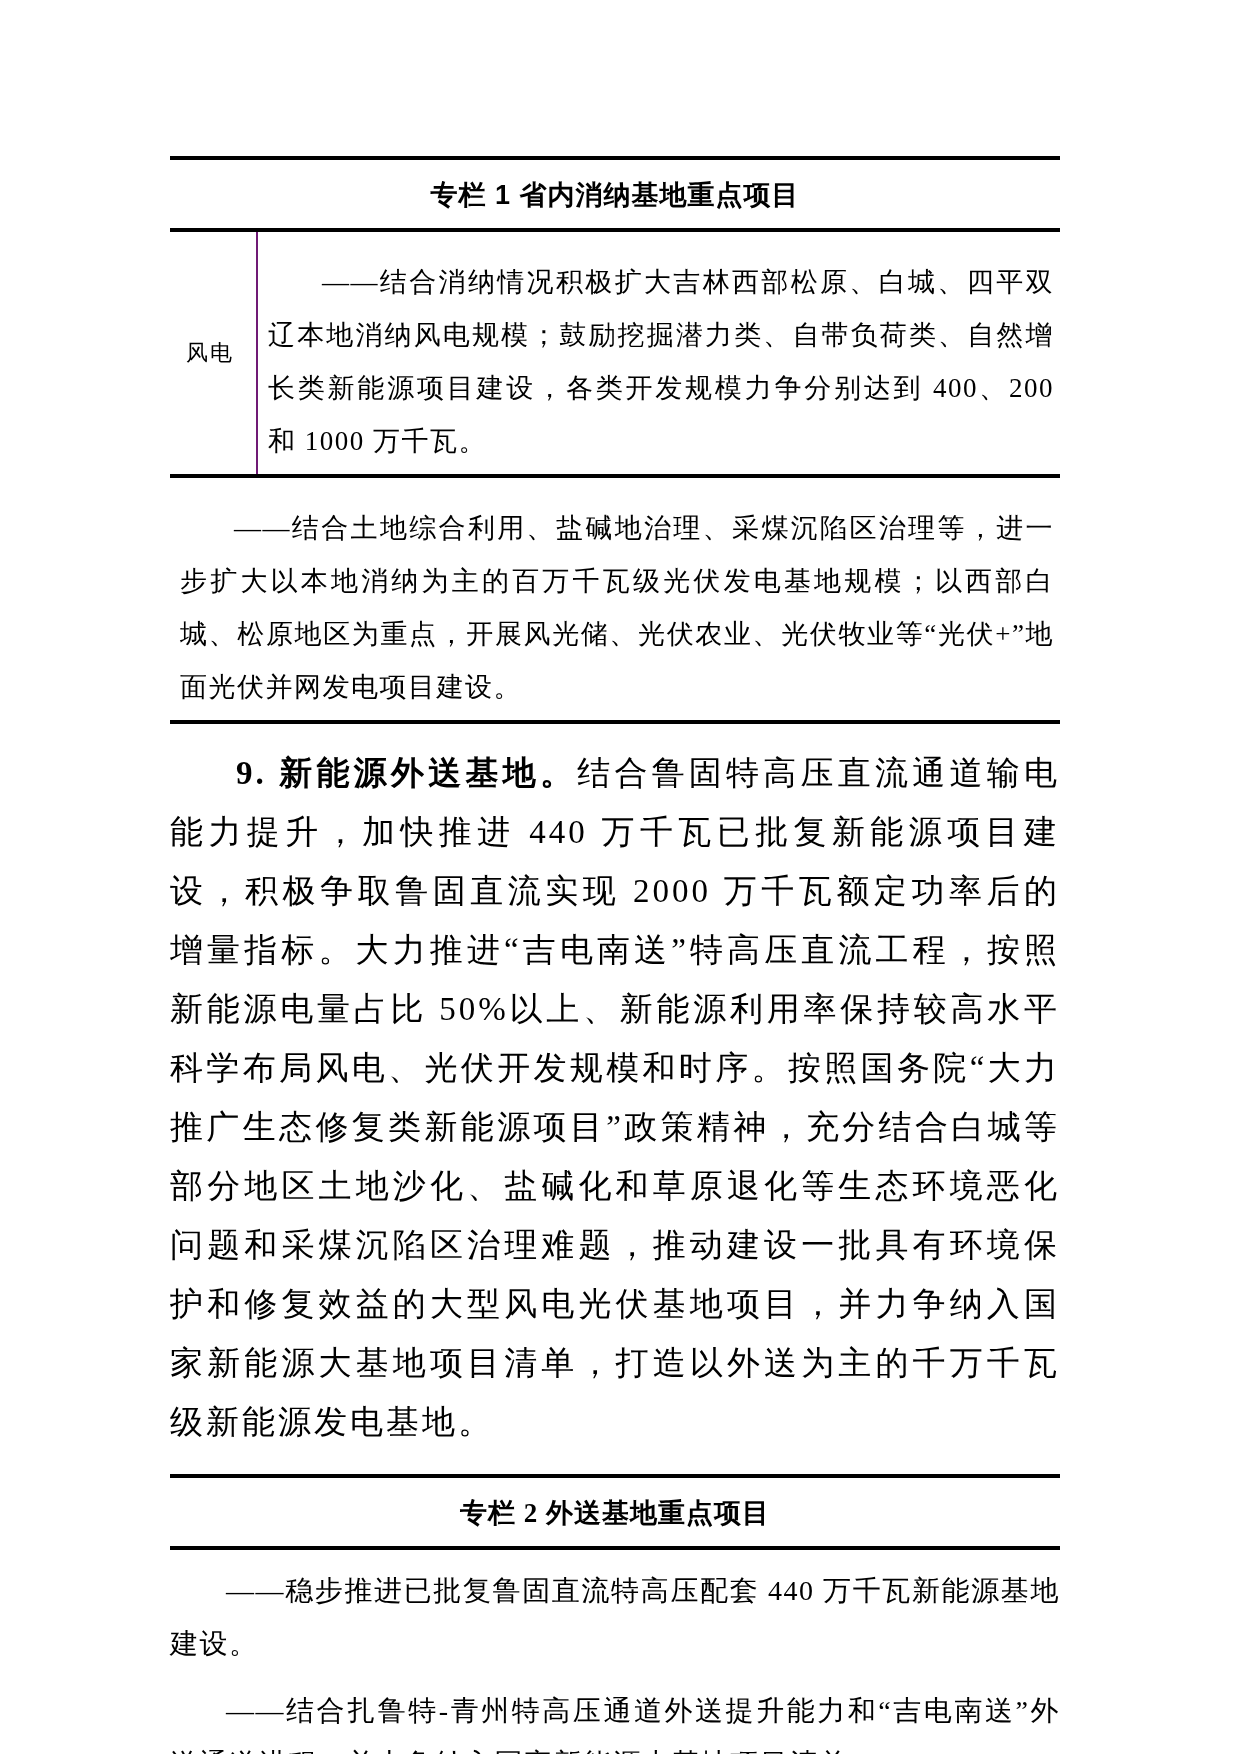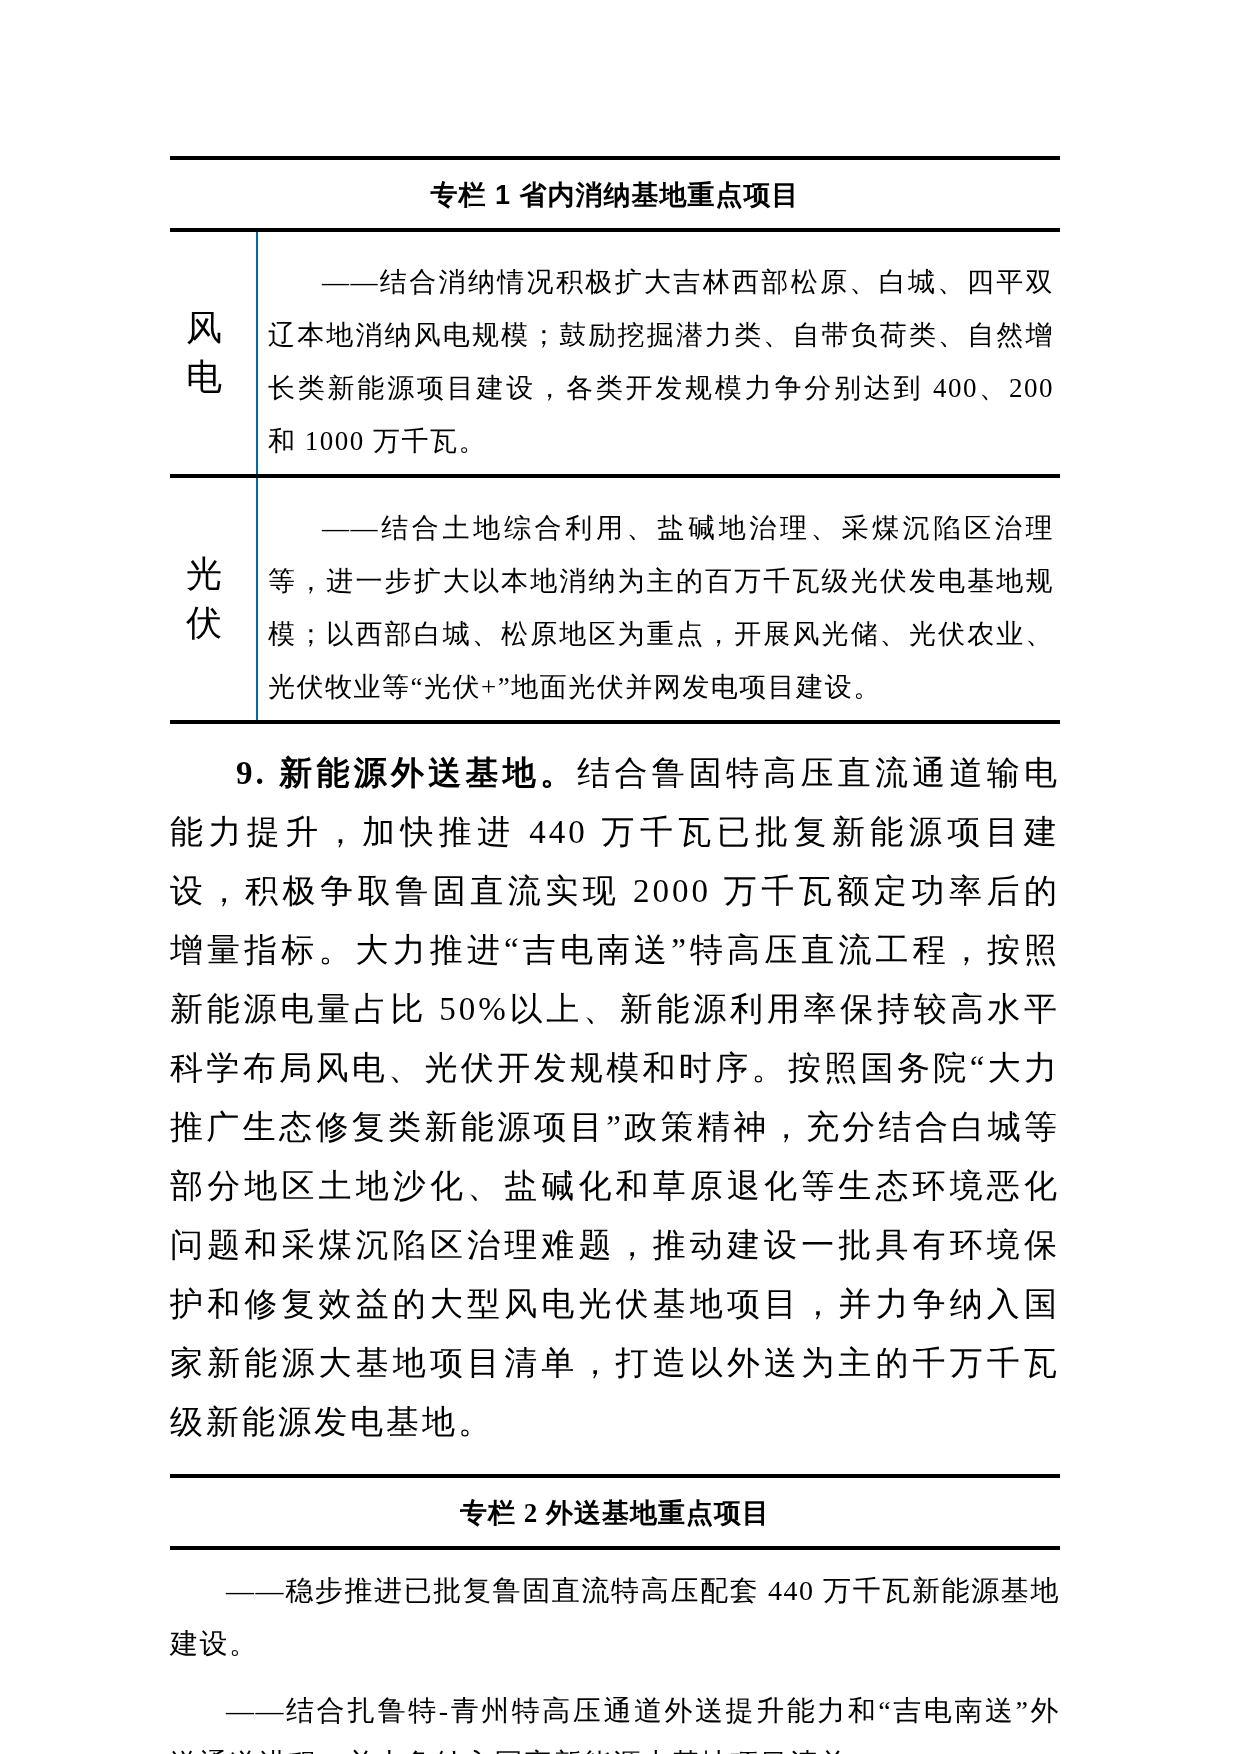--- a/index.html
+++ b/index.html
@@ -26,24 +26,24 @@
     font-weight:bold;
     font-size:27px;
     letter-spacing:1px;
     padding:17px 0 15px 0;
   }
   .box1 .box-title { border-bottom:4px solid #000; }
   .box1-row { display:flex; align-items:stretch; }
   .box1-row.divided { border-bottom:4px solid #000; }
   .box1-label {
     flex:0 0 88px;
-    border-right:2px solid #0369a1;
+    border-right:2px solid #701a75;
     display:flex; align-items:center;
     padding-left:16px;
-    font-size:36px;
+    font-size:22px;
     letter-spacing:2px;
   }
   .box1-text {
     flex:1;
     font-size:27px;
     line-height:53px;
     letter-spacing:1.5px;
     text-align:justify;
     text-indent:2em;
     padding:24px 6px 6px 10px;
@@ -83,21 +83,20 @@
 <div class="page">
   <div class="content">
 
     <section class="box1">
       <div class="box-title">专栏 1  省内消纳基地重点项目</div>
       <div class="box1-row divided">
         <div class="box1-label">风电</div>
         <div class="box1-text">——结合消纳情况积极扩大吉林西部松原、白城、四平双辽本地消纳风电规模；鼓励挖掘潜力类、自带负荷类、自然增长类新能源项目建设，各类开发规模力争分别达到 400、200 和 1000 万千瓦。</div>
       </div>
       <div class="box1-row">
-        <div class="box1-label">光伏</div>
         <div class="box1-text">——结合土地综合利用、盐碱地治理、采煤沉陷区治理等，进一步扩大以本地消纳为主的百万千瓦级光伏发电基地规模；以西部白城、松原地区为重点，开展风光储、光伏农业、光伏牧业等“光伏+”地面光伏并网发电项目建设。</div>
       </div>
     </section>
 
     <p class="para"><span class="lead">9. 新能源外送基地。</span><span>结合鲁固特高压直流通道输电能力提升，加快推进 440 万千瓦已批复新能源项目建设，积极争取鲁固直流实现 2000 万千瓦额定功率后的增量指标。大力推进“吉电南送”特高压直流工程，按照新能源电量占比 50%以上、新能源利用率保持较高水平科学布局风电、光伏开发规模和时序。按照国务院“大力推广生态修复类新能源项目”政策精神，充分结合白城等部分地区土地沙化、盐碱化和草原退化等生态环境恶化问题和采煤沉陷区治理难题，推动建设一批具有环境保护和修复效益的大型风电光伏基地项目，并力争纳入国家新能源大基地项目清单，打造以外送为主的千万千瓦级新能源发电基地。</span></p>
 
     <section class="box2">
       <div class="box-title">专栏 2  外送基地重点项目</div>
       <p class="box2-item">——稳步推进已批复鲁固直流特高压配套 440 万千瓦新能源基地建设。</p>
       <p class="box2-item">——结合扎鲁特-青州特高压通道外送提升能力和“吉电南送”外送通道进程，并力争纳入国家新能源大基地项目清单。</p>

